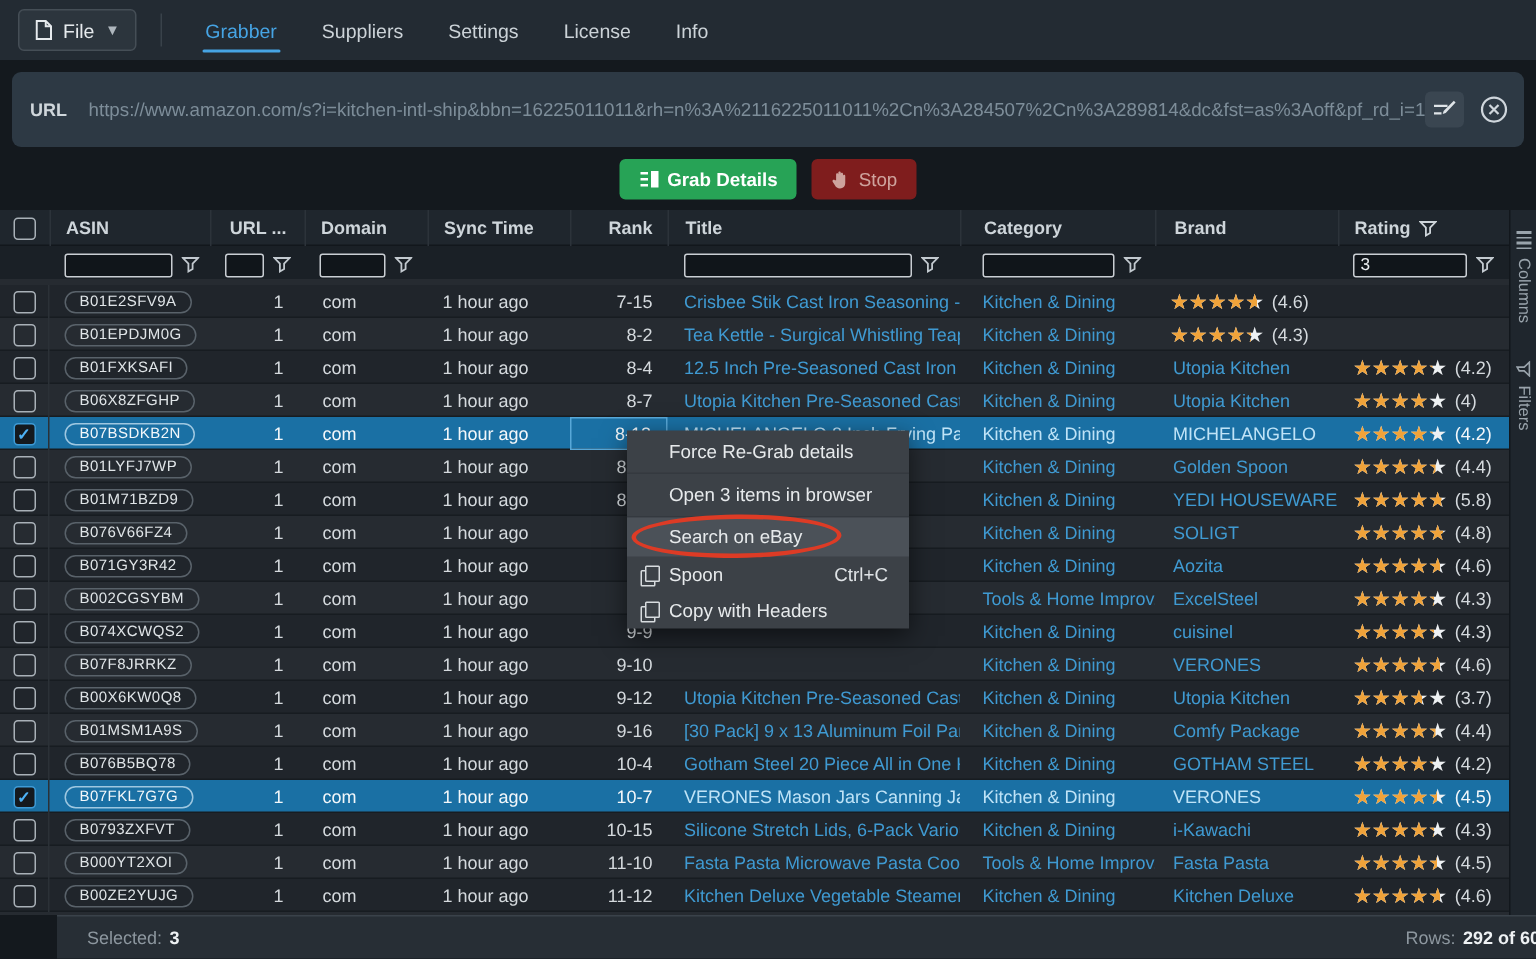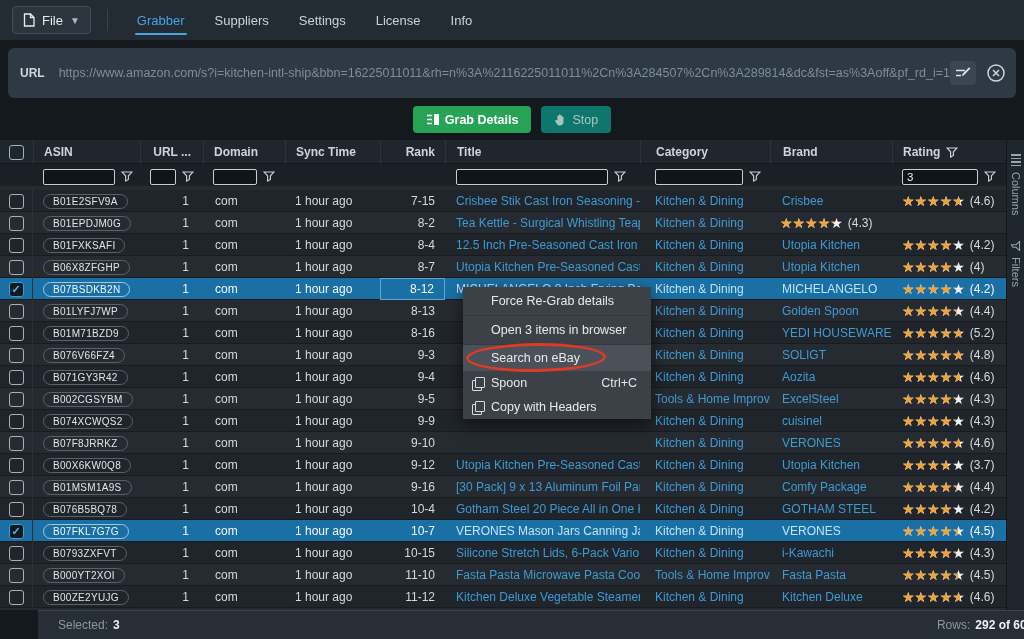--- a/index.html
+++ b/index.html
@@ -29,21 +29,21 @@
   .url-ic { width:26px; height:24px; border-radius:4px; display:flex; align-items:center;
     justify-content:center; margin-right:7px; }
   .url-ic.boxed { background:#3a4651; }
 
   
   #toolbar { position:absolute; left:0; top:106px; width:1024px; height:30px;
     display:flex; justify-content:center; gap:10px; }
   .btn { height:27px; border-radius:4px; display:flex; align-items:center; gap:5px;
     font-size:12.5px; padding:0 13px; }
   #grab-btn { background:#27a356; color:#fff; font-weight:bold; }
-  #stop-btn { background:#0f766e; color:rgba(255,246,236,.62);align-items:center; }
+  #stop-btn { background:#7f1d1d; color:rgba(255,246,236,.62);align-items:center; }
 
   
   #table { position:absolute; left:0; top:140px; width:1006px; height:470px; }
   .grid { display:grid; grid-template-columns:33px 107px 63px 82px 95px 65px 195px 130px 122px 114px; }
   #thead { height:24px; background:#1f262d; align-items:center; color:#ced5da;
     font-size:12px; font-weight:bold; border-bottom:1px solid #12171c; }
   #thead > div { height:24px; display:flex; align-items:center; border-left:1px solid #2c333a;
     padding-left:10px; overflow:hidden; white-space:nowrap; }
   #thead > div:first-child { border-left:none; justify-content:center; padding-left:0; }
   #thead .h-url { justify-content:flex-end; padding-right:12px; }
@@ -93,21 +93,21 @@
   
   #side { position:absolute; left:1006px; top:140px; width:18px; height:470px; background:#1f262d;
     border-left:1px solid #12171c; display:flex; flex-direction:column; align-items:center;
     padding-top:14px; gap:26px; color:#9aa4ac; font-size:11px; }
   .side-tab { display:flex; flex-direction:column; align-items:center; gap:6px; }
   .vtext { writing-mode:vertical-rl; }
   .cols-ic { display:flex; flex-direction:column; gap:2px; }
   .cols-ic i { display:block; width:10px; height:1.5px; background:#9aa4ac; }
 
   
-  #ctx { position:absolute; left:463px; top:287px; width:188px; background:#3c4147;
+  #ctx { position:absolute; left:418px; top:287px; width:188px; background:#3c4147;
     box-shadow:0 5px 16px rgba(0,0,0,.55); color:#e7eaec; font-size:12.5px; z-index:5; }
   .mi { position:relative; display:flex; align-items:center; padding-left:28px; }
   .mi.lg { height:29px; border-bottom:1px solid #34393f; }
   .mi.hl { height:26px; background:#4b5158; }
   .mi.sm { height:24px; }
   .mi .shortcut { margin-left:auto; padding-right:14px; color:#dfe3e6; }
   .copy-ic { position:absolute; left:9px; width:13px; height:13px; }
   .copy-ic::before { content:''; position:absolute; left:0; top:3px; width:8px; height:9px;
     border:1px solid #d8dcdf; border-radius:1px; }
   .copy-ic::after { content:''; position:absolute; left:3px; top:0; width:8px; height:9px;
@@ -256,21 +256,20 @@
         </div>
     <div class="cell-asin">
           <span class="pill">B01E2SFV9A</span>
         </div>
     <div class="cell-url">1</div>
     <div class="cell-domain">com</div>
     <div class="cell-sync">1 hour ago</div>
     <div class="cell-rank">7-15</div>
     <div class="cell-title link">Crisbee Stik Cast Iron Seasoning - Fa...</div>
     <div class="cell-cat link">Kitchen &amp; Dining</div>
-    <div class="cell-brand link">Crisbee</div>
     <div class="cell-rating">
       <span class="stars"><span class="stars-base">★★★★★</span><span class="stars-fill" style="width: 92%;">★★★★★</span></span>
       <span class="rating-label">(4.6)</span>
     </div>
   </div>
       <div class="row grid">
     <div class="cell-cb">
           <span class="cbox"></span>
         </div>
     <div class="cell-asin">
@@ -372,21 +371,21 @@
         </div>
     <div class="cell-url">1</div>
     <div class="cell-domain">com</div>
     <div class="cell-sync">1 hour ago</div>
     <div class="cell-rank">8-16</div>
     <div class="cell-title link"></div>
     <div class="cell-cat link">Kitchen &amp; Dining</div>
     <div class="cell-brand link">YEDI HOUSEWARE</div>
     <div class="cell-rating">
       <span class="stars"><span class="stars-base">★★★★★</span><span class="stars-fill" style="width: 94%;">★★★★★</span></span>
-      <span class="rating-label">(5.2)</span>
+      <span class="rating-label">(5.8)</span>
     </div>
   </div>
       <div class="row grid">
     <div class="cell-cb">
           <span class="cbox"></span>
         </div>
     <div class="cell-asin">
           <span class="pill">B076V66FZ4</span>
         </div>
     <div class="cell-url">1</div>

